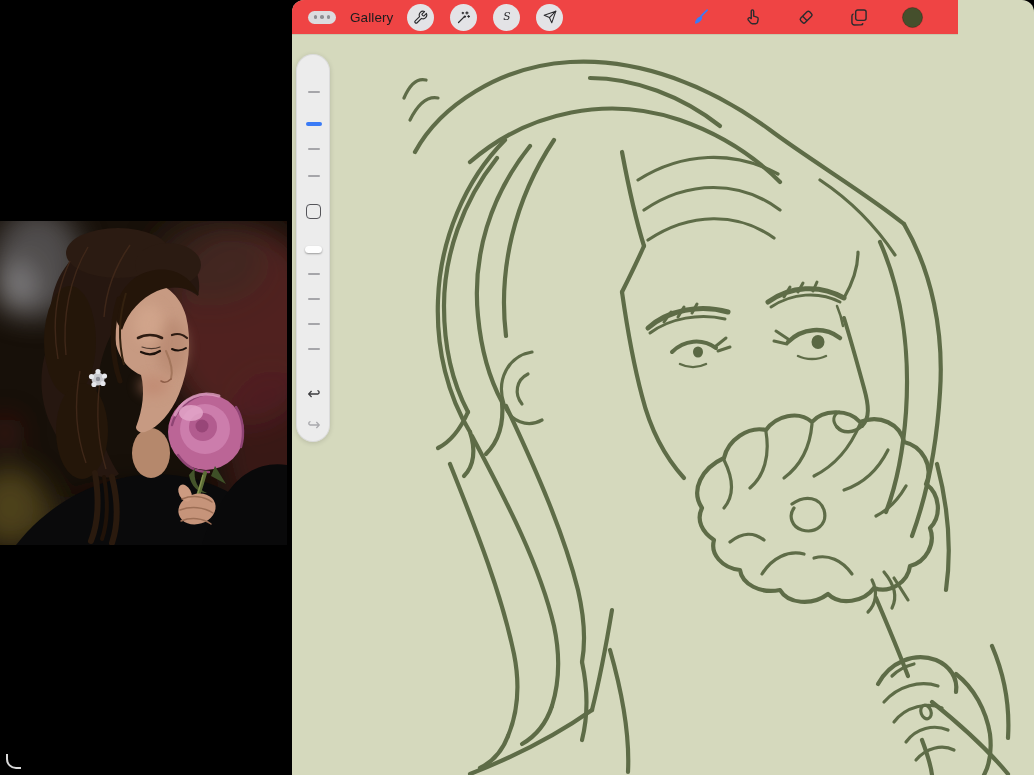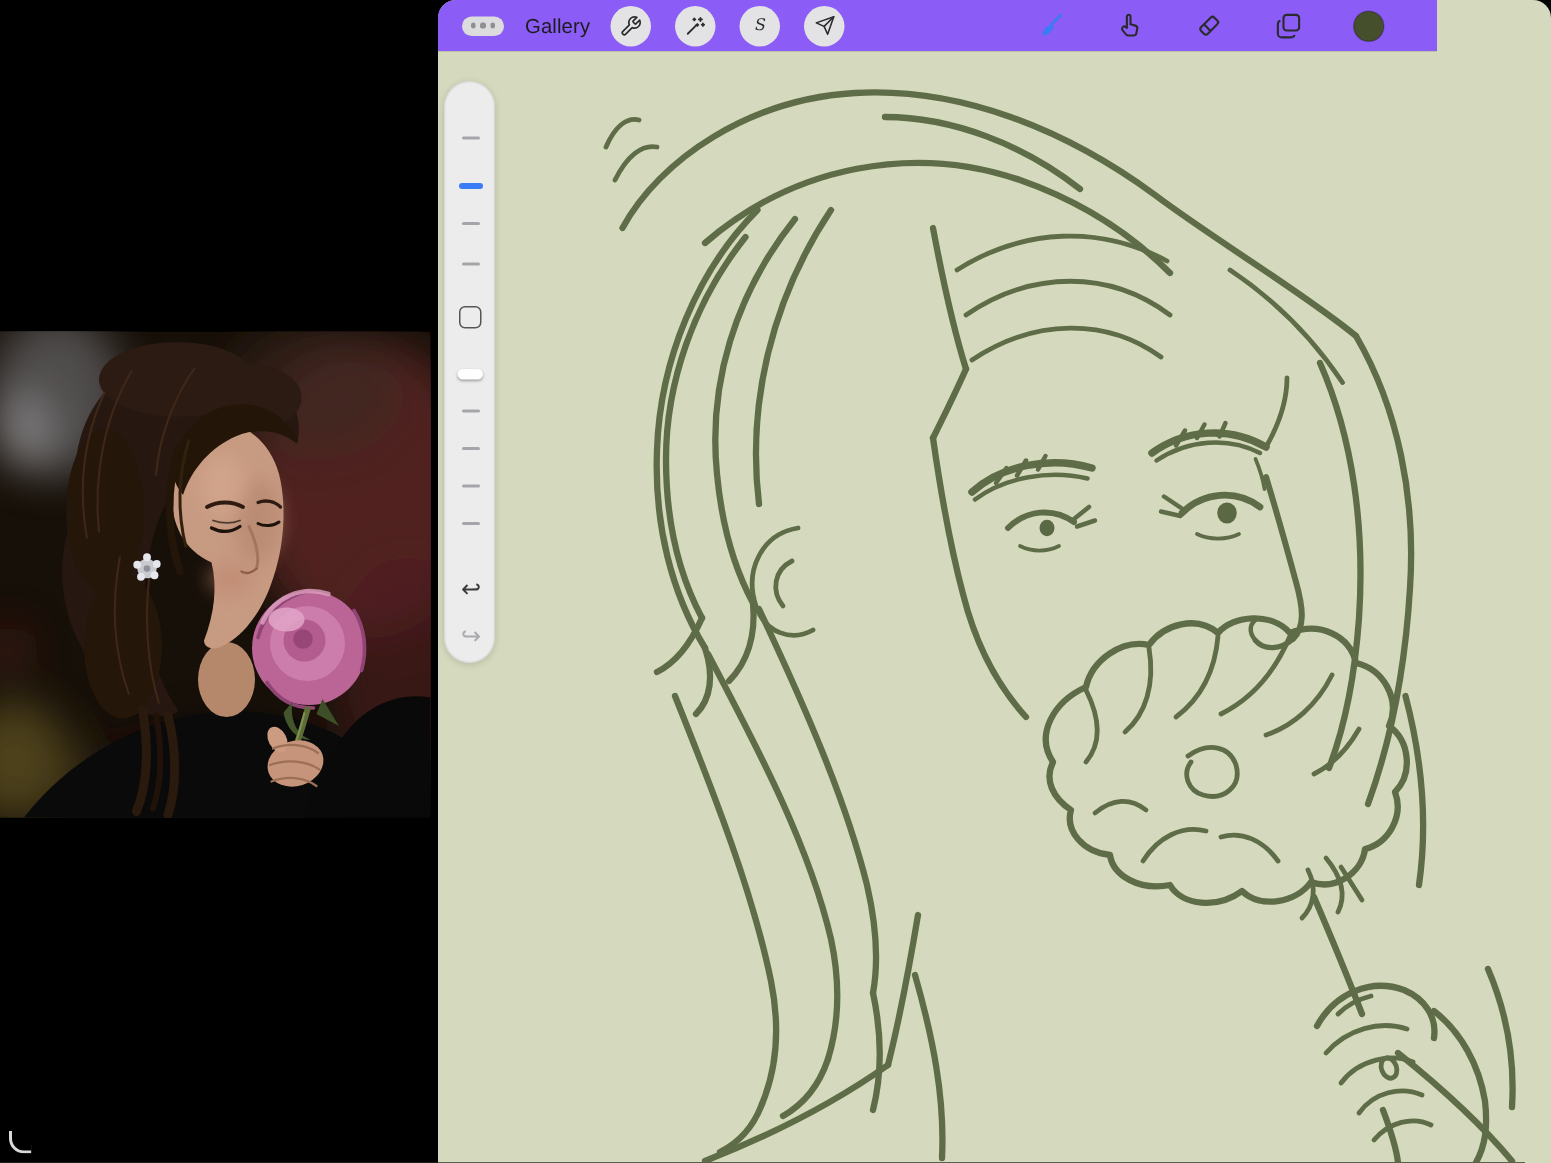--- a/index.html
+++ b/index.html
@@ -11,21 +11,21 @@
   .reference-panel { position:absolute; left:0; top:0; width:292px; height:775px; background:#000; }
   .reference-photo { position:absolute; left:0; top:221px; width:287px; height:324px; display:block; }
   .corner-arc { position:absolute; left:6px; top:754px; width:15px; height:15px;
     border-left:2px solid rgba(255,255,255,.85); border-bottom:2px solid rgba(255,255,255,.85);
     border-bottom-left-radius:10px; }
 
   
   .procreate { position:absolute; left:292px; top:0; width:742px; height:775px;
     border-radius:12px 12px 0 0; overflow:hidden; background:#d5d9bd; }
 
-  .toolbar { position:absolute; left:0; top:0; width:666px; height:34px; background:#8b5cf6;
+  .toolbar { position:absolute; left:0; top:0; width:666px; height:34px; background:#ef4444;
     display:flex; align-items:center; box-shadow:0 0.5px 0 rgba(0,0,0,.15); z-index:30; }
   .tb-left { display:flex; align-items:center; padding-left:16px; }
   .window-pill { width:28px; height:13px; border-radius:7px; background:#dcdcdf;
     display:flex; align-items:center; justify-content:center; gap:3px; margin-right:14px; }
   .window-pill i { width:3.5px; height:3.5px; border-radius:50%; background:#8e8e93; }
   .gallery-btn { font-size:13.5px; color:#1c1c1e; margin-right:14px; letter-spacing:.1px; }
   .circle-btn { width:27px; height:27px; border-radius:50%; background:#e3e3e6; color:#2b2b2e;
     display:flex; align-items:center; justify-content:center; margin-right:16px; }
   .circle-btn svg { display:block; }
 

